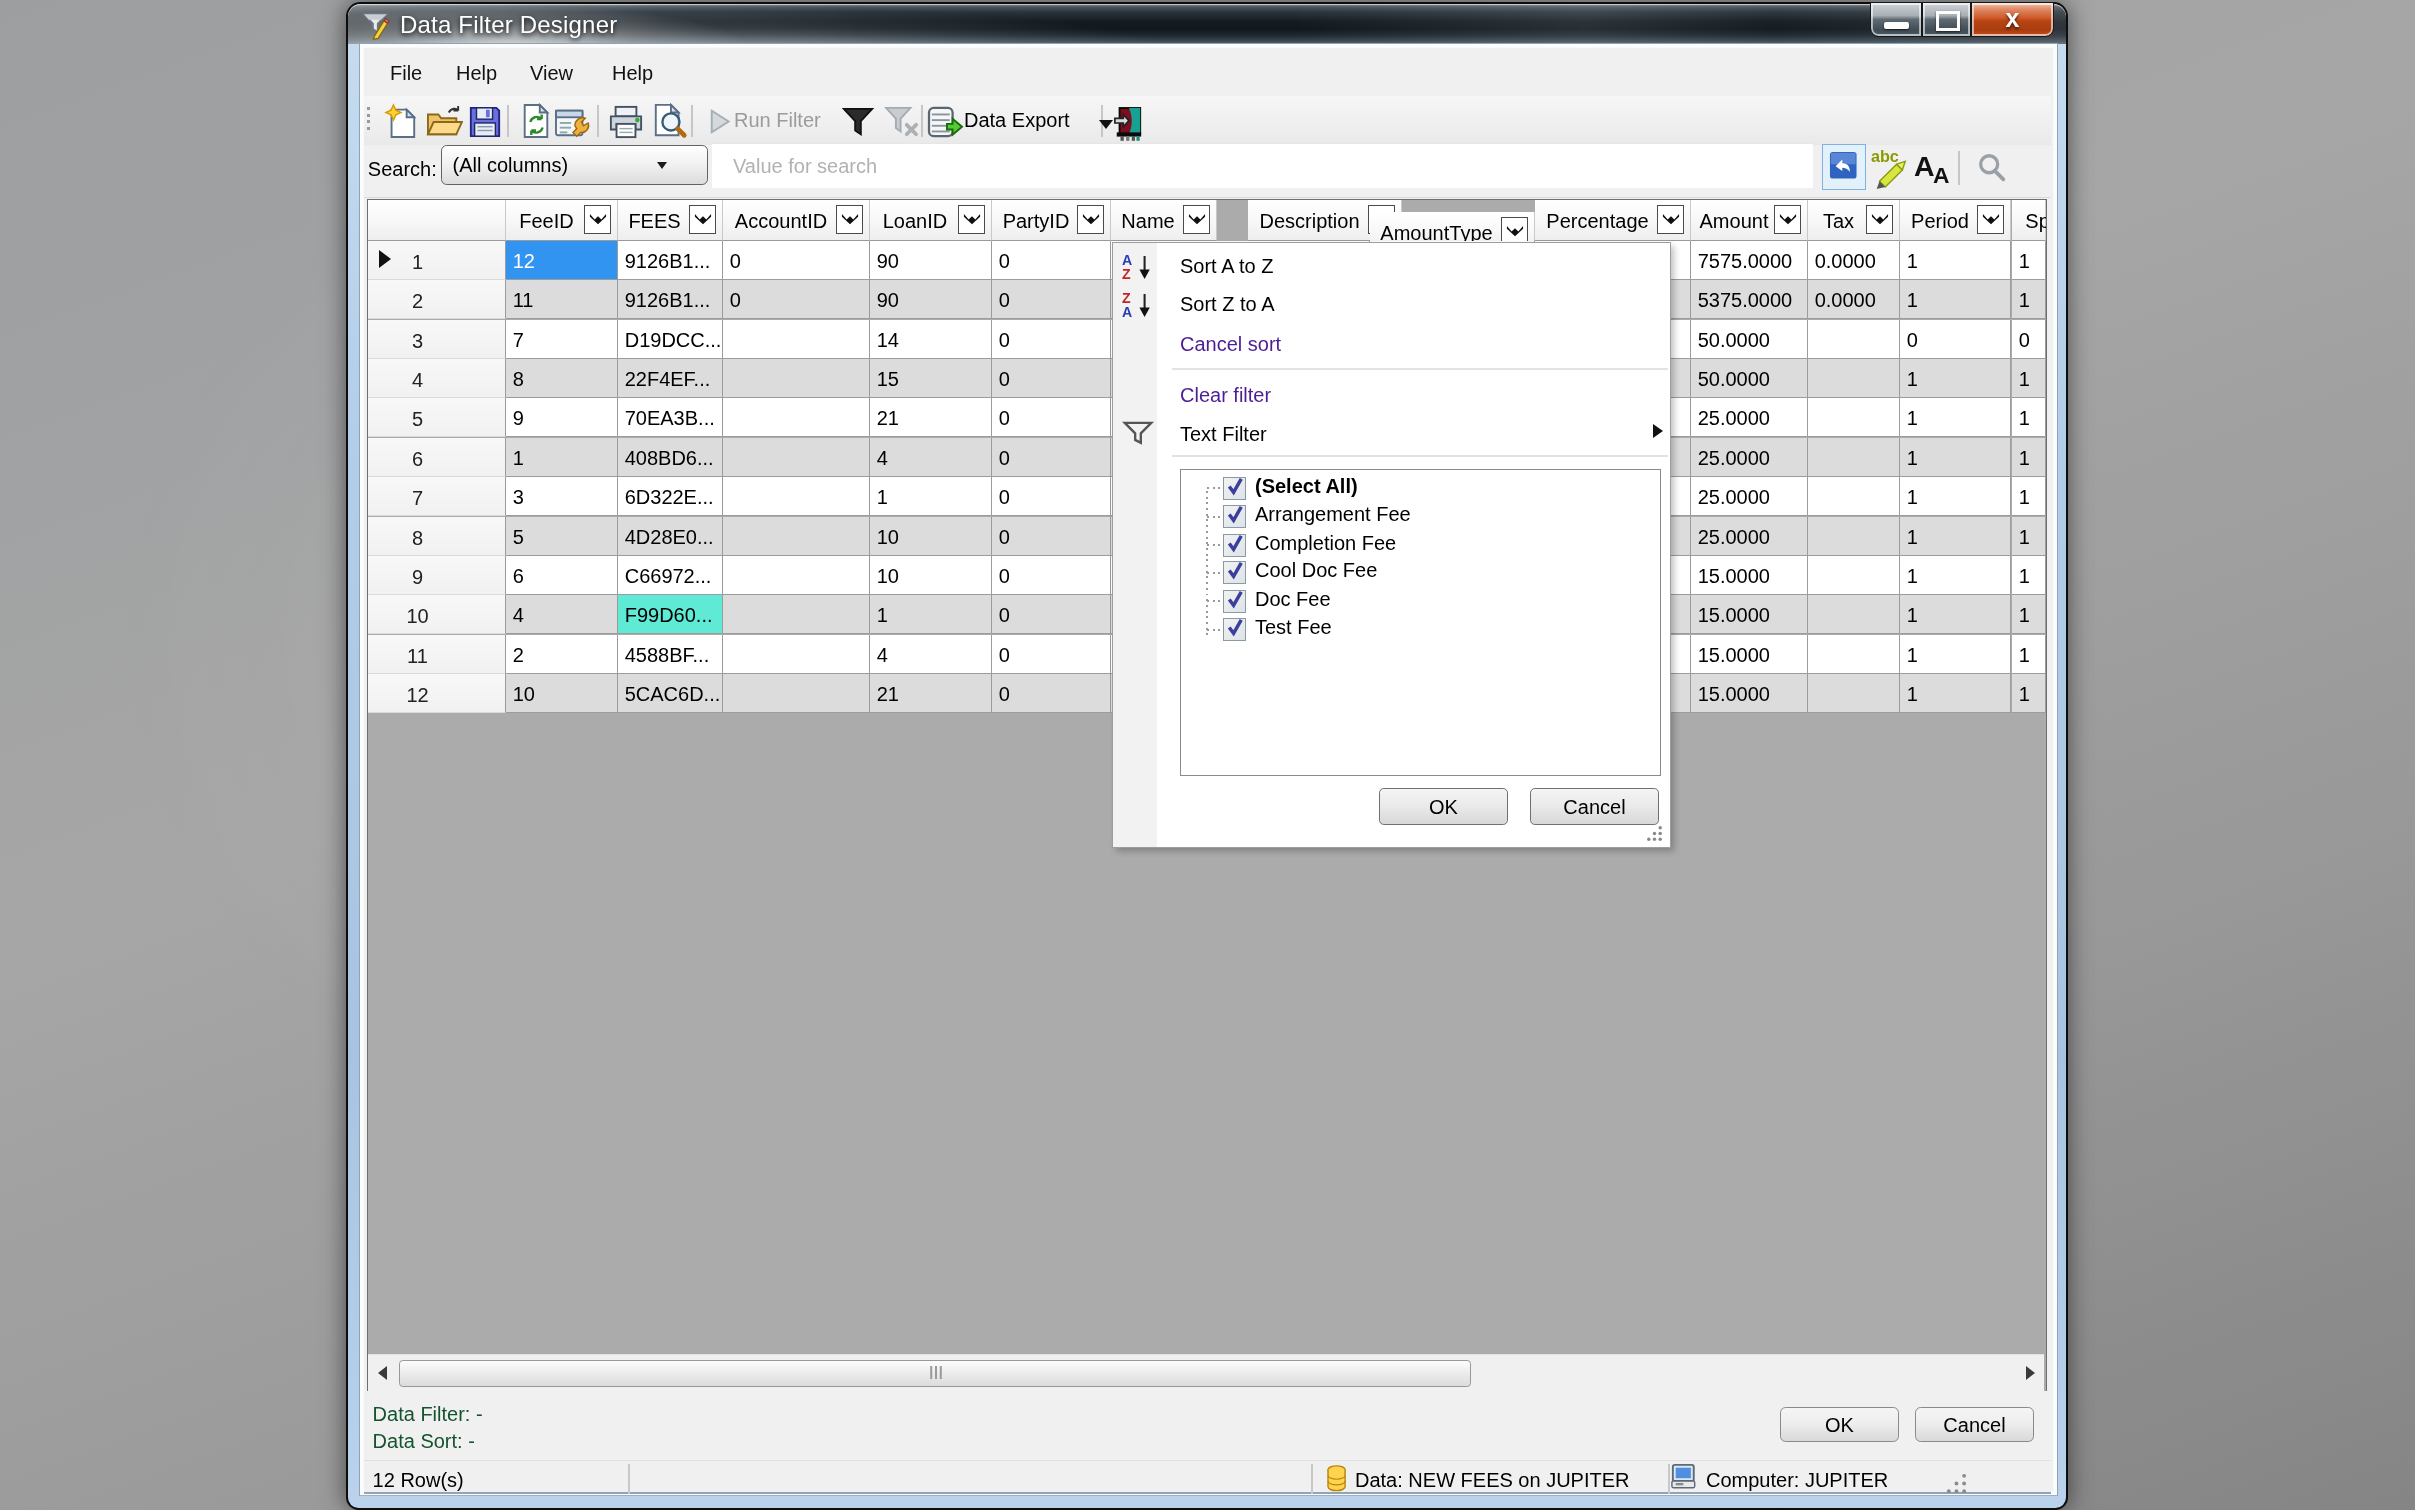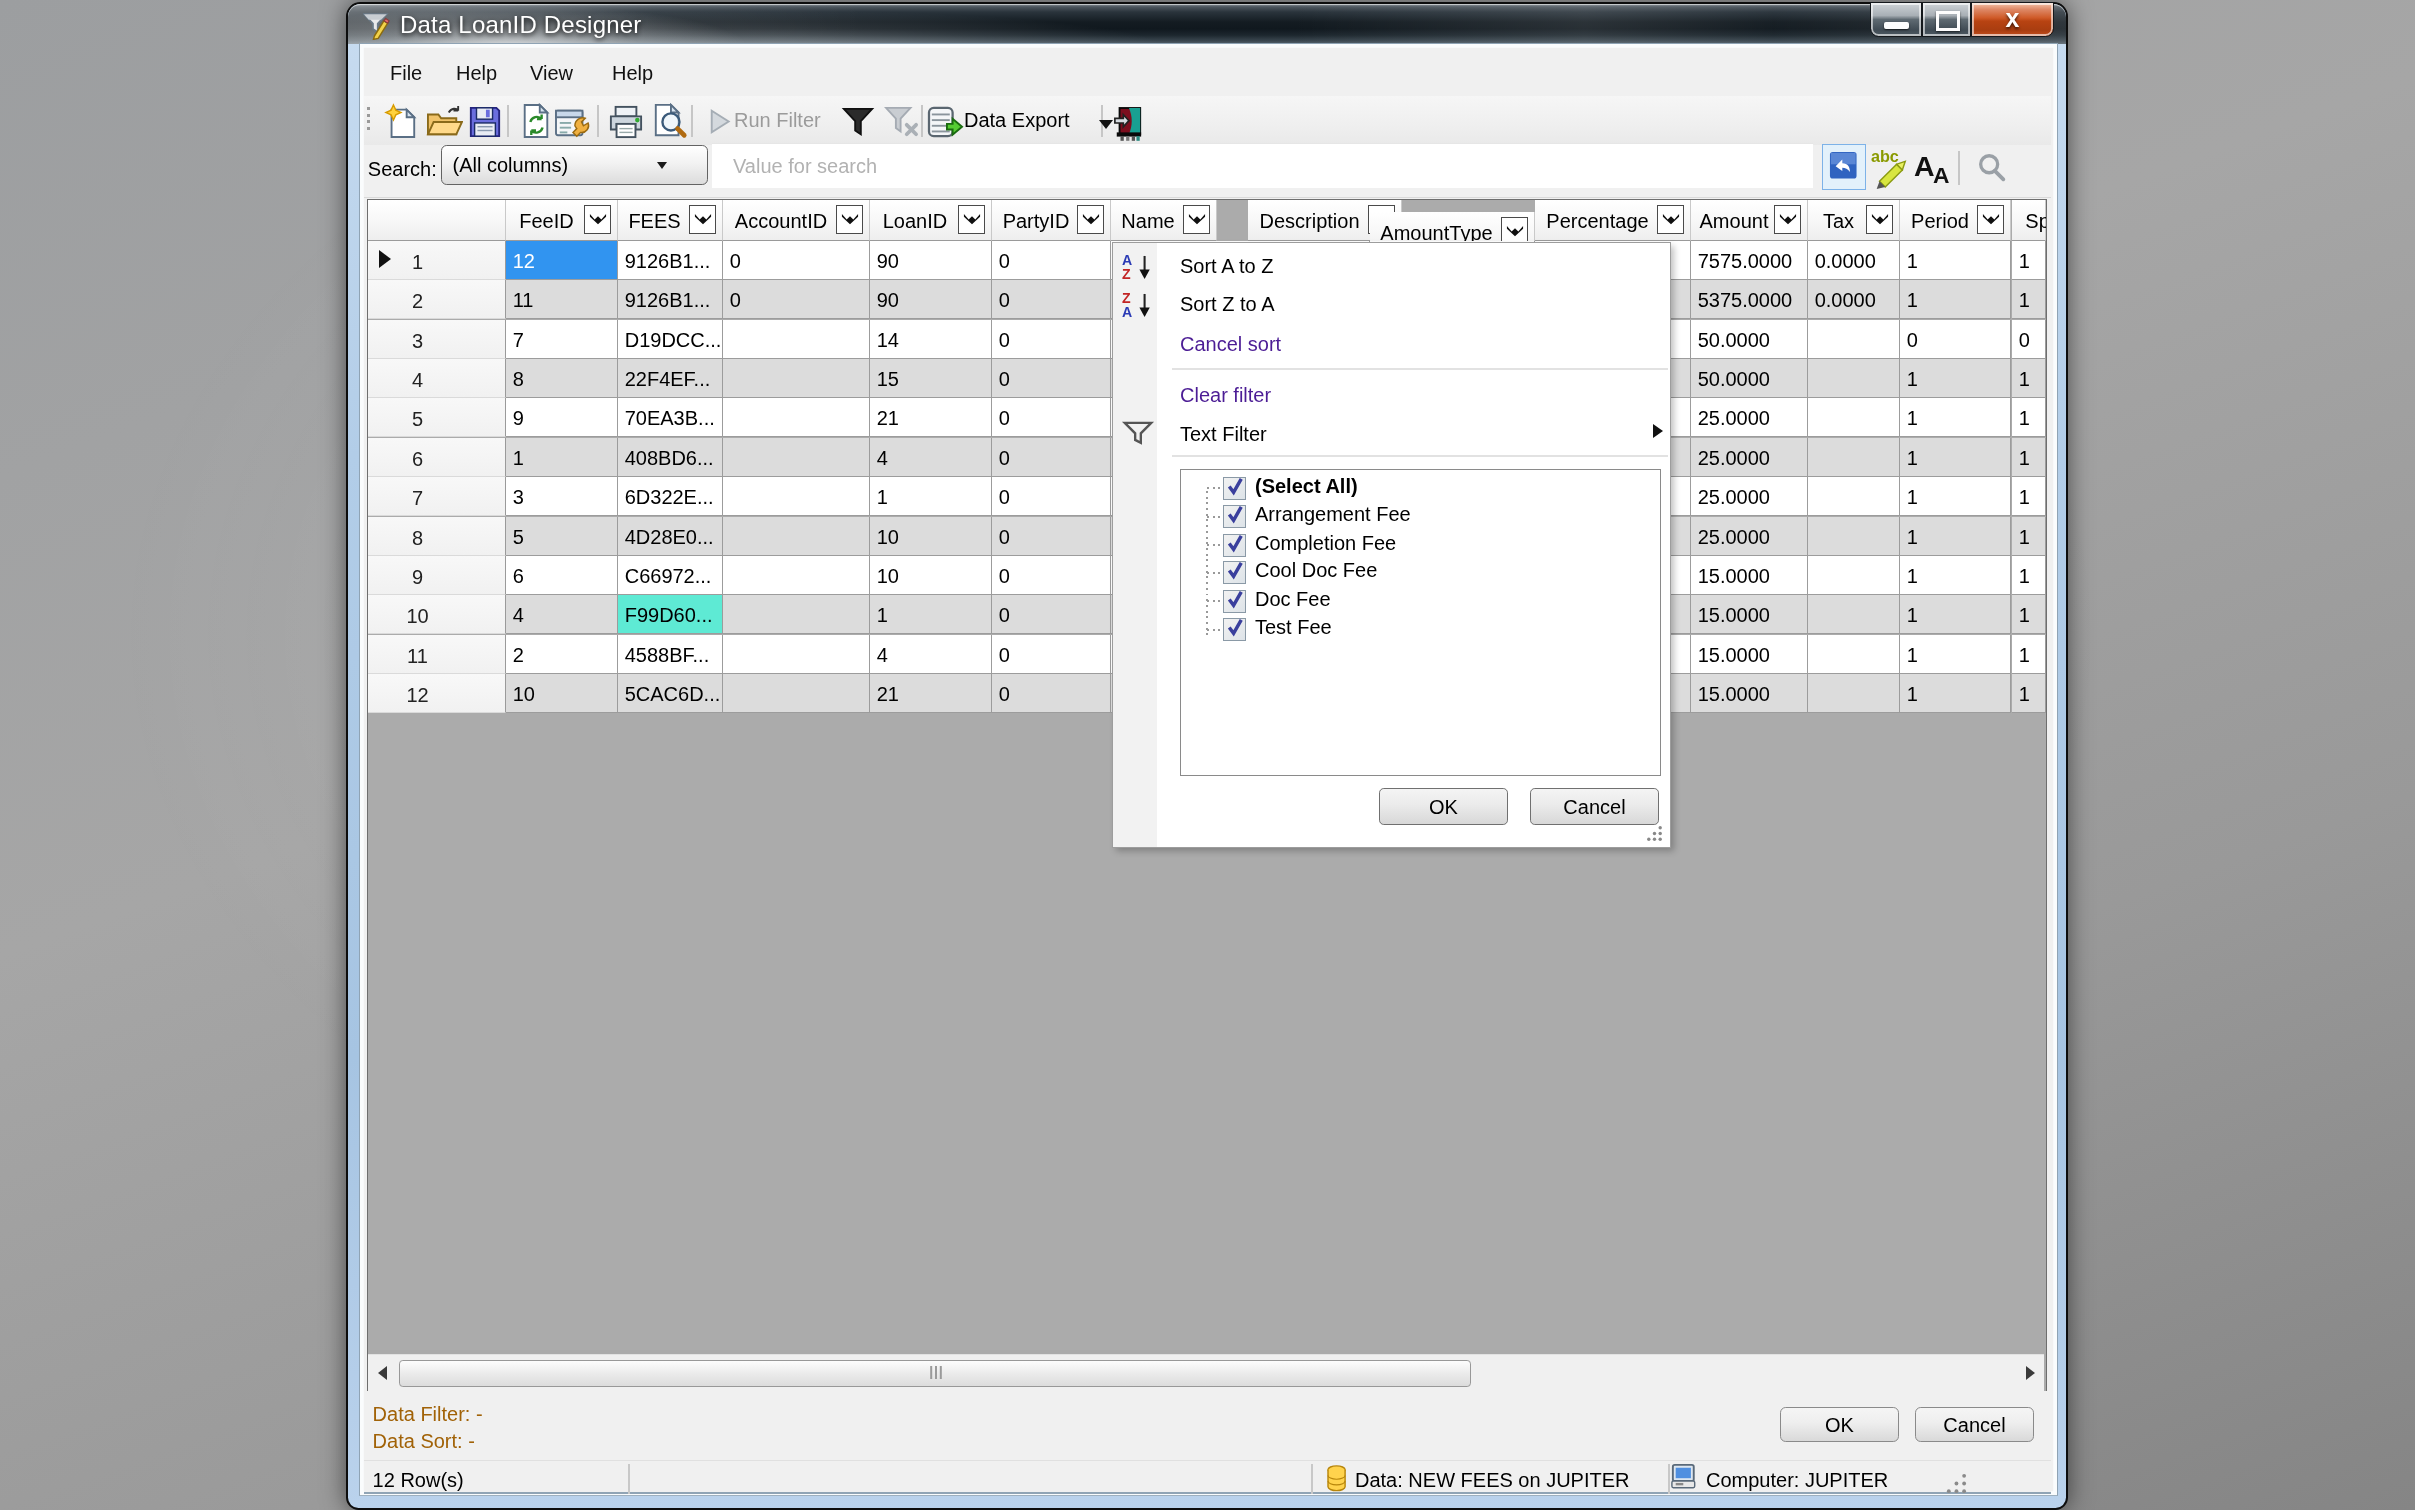--- a/index.html
+++ b/index.html
@@ -92,39 +92,39 @@
 .vdots{position:absolute;left:25px;top:21px;width:1.9px;height:146px;
  background-image:repeating-linear-gradient(180deg,#999 0 1.9px,transparent 1.9px 5.7px);}
 .hdots{position:absolute;left:26px;width:16px;height:1.9px;
  background-image:repeating-linear-gradient(90deg,#999 0 1.9px,transparent 1.9px 5.7px);}
 .pbtn{position:absolute;top:545px;width:129px;height:37px;box-sizing:border-box;border:1.9px solid #707070;border-radius:4.8px;
  background:linear-gradient(180deg,#f4f4f4 0%,#ebebeb 45%,#d8d8d8 100%);
  text-align:center;font-size:20px;color:#000;padding-top:6.7px;}
 .grip-dots{position:absolute;right:5.7px;bottom:3.8px;width:19px;height:19px;}
 
 .bpanel{position:absolute;left:364px;top:1391px;width:1687px;height:68px;background:#f0f0f0;}
-.blabel{position:absolute;left:8.6px;font-size:20px;color:#a16207;}
+.blabel{position:absolute;left:8.6px;font-size:20px;color:#14532d;}
 .fbtn{position:absolute;top:16px;width:119px;height:35px;box-sizing:border-box;border:1.9px solid #8a8a8a;border-radius:5.7px;
  background:linear-gradient(180deg,#f5f5f5 0%,#eeeeee 45%,#d9d9d9 100%);text-align:center;font-size:20px;color:#000;padding-top:5.7px;}
 .statusbar{position:absolute;left:364px;top:1460px;width:1687px;height:31px;background:#f0f0f0;border-top:1.9px solid #e0e0e0;border-bottom:2.9px solid #90a4b5;}
 .ssep{position:absolute;top:2.9px;width:1.9px;height:30px;background:#c8c8c8;}
 .stext{position:absolute;top:7.6px;font-size:20px;color:#000;}
 
 </style></head>
 <body>
 <div class="win"></div>
 <div class="titlebar"></div>
 <div class="abs" style="left:363px;top:13.3px;width:28.5px;height:27px;">
 <svg width="28.5" height="27" viewBox="0 0 30 28">
 <path d="M1 1 H25 L15.5 11 V20 L10.5 16.5 V11 Z" fill="#e8eaec" stroke="#6a7a88" stroke-width="1.8"></path>
 <path d="M1 1 H25 L19 7 H6 Z" fill="#c8cdd2"></path>
 <path d="M12 24 L22 8 L26 10.5 L16 26.5 L11 27.5 Z" fill="#f2d24a" stroke="#8a6a10" stroke-width="1.5"></path>
 <path d="M22 8 L26 10.5 L27.5 8 L24 5.5 Z" fill="#e26a6a" stroke="#8a3a3a" stroke-width="1.2"></path>
     </svg></div>
-<div class="title-text">Data LoanID Designer</div>
+<div class="title-text">Data Filter Designer</div>
 <div class="wbtn btn-min">
     <div class="glyph-min"></div>
   </div>
 <div class="wbtn btn-max">
     <div class="glyph-max"></div>
   </div>
 <div class="wbtn btn-close">
     <div class="glyph-x">x</div>
   </div>
 <div class="client"></div>

